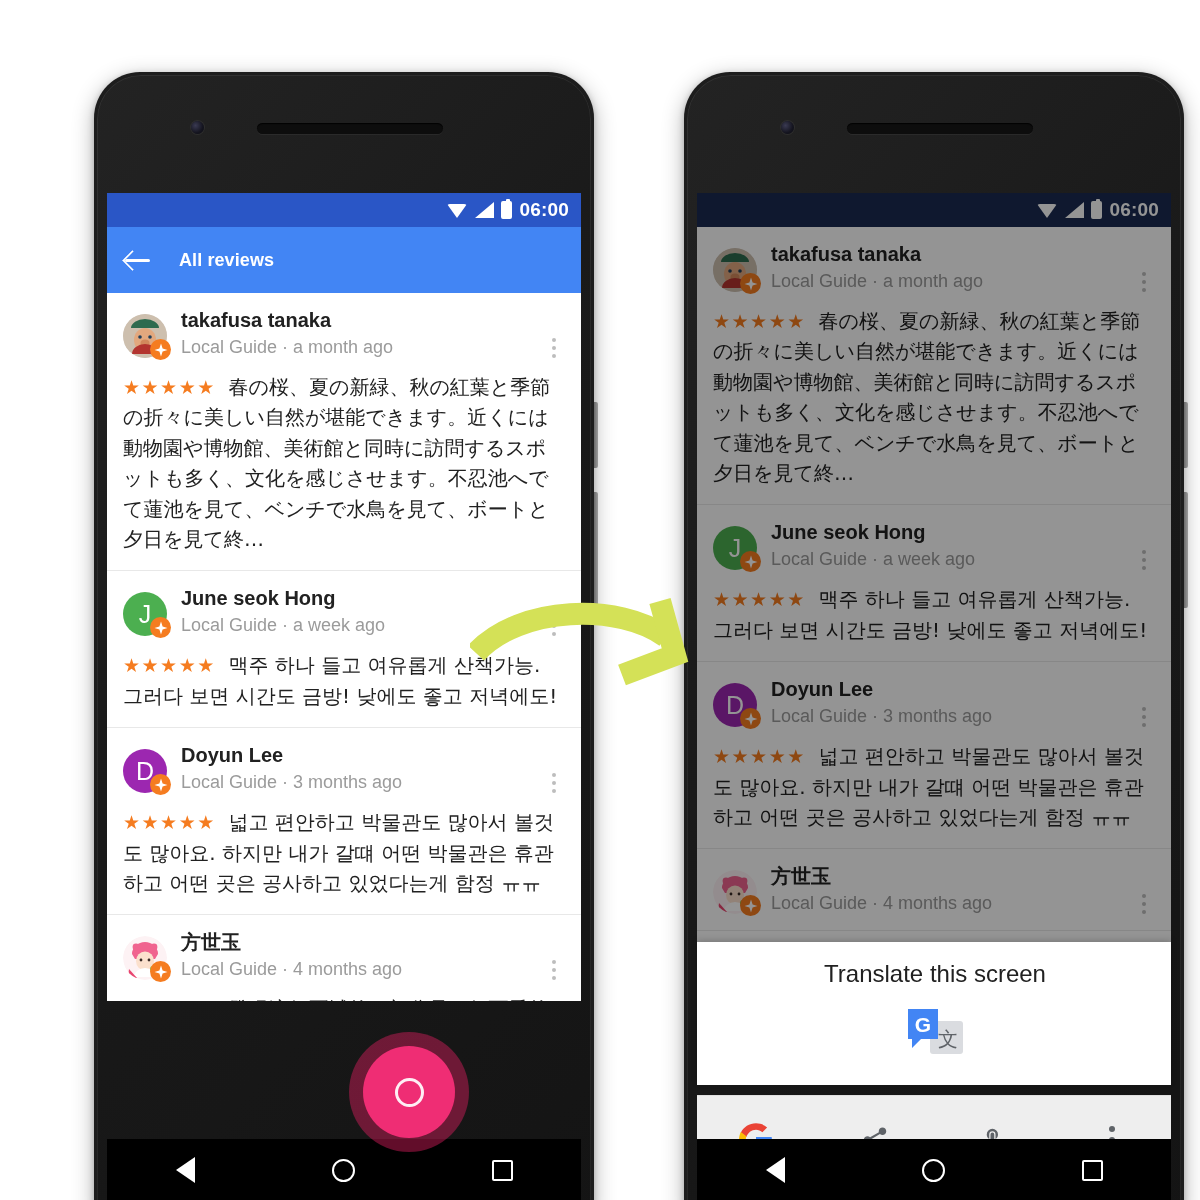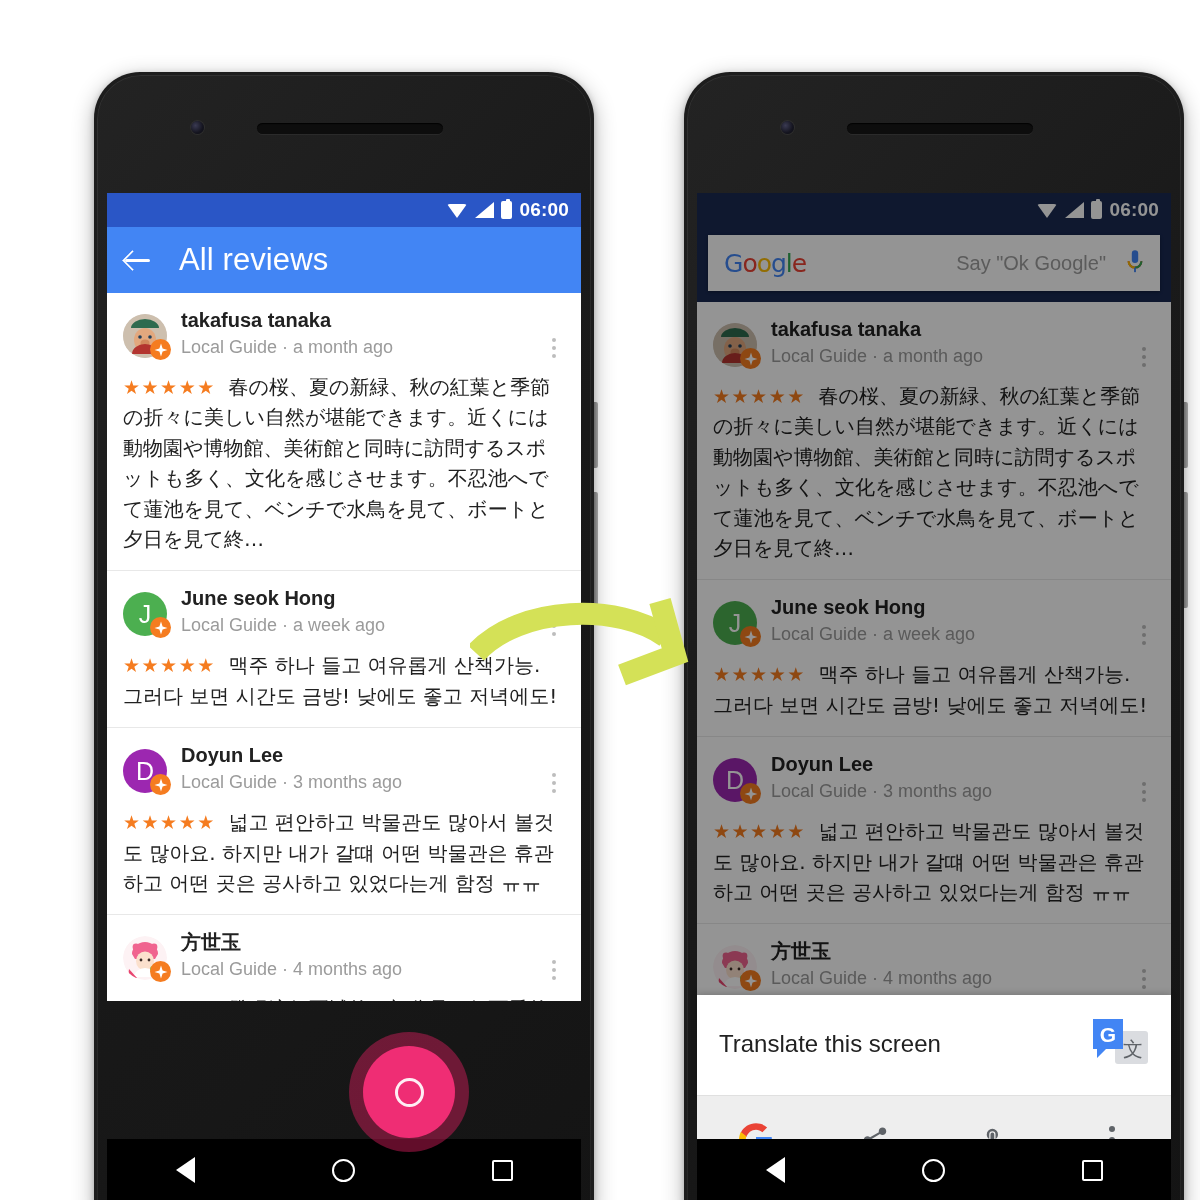--- a/index.html
+++ b/index.html
@@ -113,21 +113,21 @@
   .back-arrow { width: 30px; height: 30px; position: relative; flex: none; }
   .back-arrow::before {
     content:""; position:absolute; left:2px; top:14px;
     width:25px; height:2.6px; background:#fff; border-radius:2px;
   }
   .back-arrow::after {
     content:""; position:absolute; left:2px; top:8px;
     width:13px;height:13px;border-left:2.6px solid #fff;border-bottom:2.6px solid #fff;
     transform: rotate(45deg); border-radius:1px;
   }
-  .appbar-title { color:#fff; font-size: 31px; font-weight: normal; letter-spacing:.1px; }
+  .appbar-title { color:#fff; font-size: 18px; font-weight: bold; letter-spacing:.1px; }
 
   
   .gsearch-wrap { background: #1a2a52; padding: 8px 11px 11px; }
   .gsearch {
     height: 56px; background:#fff; display:flex; align-items:center;
     padding: 0 14px 0 16px; gap: 10px;
     box-shadow: 0 1px 3px rgba(0,0,0,0.35);
   }
   .glogo { font-size: 25px; letter-spacing: -1px; font-weight: 500; flex: none;
            font-family: "DejaVu Sans", sans-serif; }
@@ -189,25 +189,26 @@
     width:92px;height:92px;border-radius:50%;
     background:#ef2d74;
     display:flex;align-items:center;justify-content:center;
   }
   .tap-indicator .ring {
     width:29px;height:29px;border-radius:50%;border:3.5px solid rgba(255,255,255,.92);
   }
 
   
   .translate-card {
-    position:absolute; z-index:45; left:10px; bottom: 150px;
+    position:absolute; z-index:45; left:10px; bottom: 160px;
     width: 474px; background:#fff;
     padding: 18px 20px 20px 22px;
     display:flex; align-items:center; gap: 14px;
     box-shadow: 0 -2px 6px rgba(0,0,0,0.16);
+    flex-direction: column;
   }
   .tc-text { flex:1; min-width:0; }
   .tc-title { font-size: 24px; color:#212121; line-height:1.2; }
   .tc-sub { font-size: 19px; color:#757575; margin-top: 7px; }
   .tc-icon { width:62px;height:62px;flex:none;position:relative; }
 
   
   .assist-bar {
     position:absolute; z-index:45; left:10px; bottom: 62px;
     width:474px; height: 88px; background:#eeeeee;
@@ -394,35 +395,20 @@
       <div class="screen">
         <div class="statusbar dark">
           <span class="ic-wifi"></span>
           <span class="ic-signal">
               <i></i>
             </span>
           <span class="ic-batt"></span>
           <span class="clock">06:00</span>
         </div>
 
-        <div class="gsearch-wrap">
-          <div class="gsearch">
-            <span class="glogo"><span class="b">G</span><span class="r">o</span><span class="y">o</span><span class="b">g</span><span class="g">l</span><span class="r">e</span></span>
-            <span class="gsearch-ph">Say "Ok Google"</span>
-            <span class="mic">
-              <svg viewBox="0 0 24 30" width="22" height="30">
-                <rect x="8.5" y="1" width="7" height="14" rx="3.5" fill="#4285F4"></rect>
-                <path d="M5 13 a7 7 0 0 0 14 0" fill="none" stroke="#EA4335" stroke-width="2.2"></path>
-                <path d="M5 13 a7 7 0 0 0 7 7" fill="none" stroke="#FBBC05" stroke-width="2.2"></path>
-                <path d="M12 20 a7 7 0 0 0 7 -7" fill="none" stroke="#34A853" stroke-width="2.2"></path>
-                <rect x="11" y="20" width="2" height="5" fill="#4285F4"></rect>
-              </svg>
-            </span>
-          </div>
-        </div>
 
         <div class="reviews" id="right-reviews">
             <div class="review">
               <div class="rv-head">
                 <span class="avatar">
                   <span class="circ" style="background:#d8cfc4">
                     <svg viewBox="0 0 44 44" width="44" height="44">
                       <circle cx="22" cy="22" r="22" fill="#cdbfae"></circle>
                       <path d="M8 14 a14 9 0 0 1 28 0 z" fill="#2e6b4f"></path>
                       <ellipse cx="22" cy="26" rx="11" ry="12" fill="#e2a87e"></ellipse>

